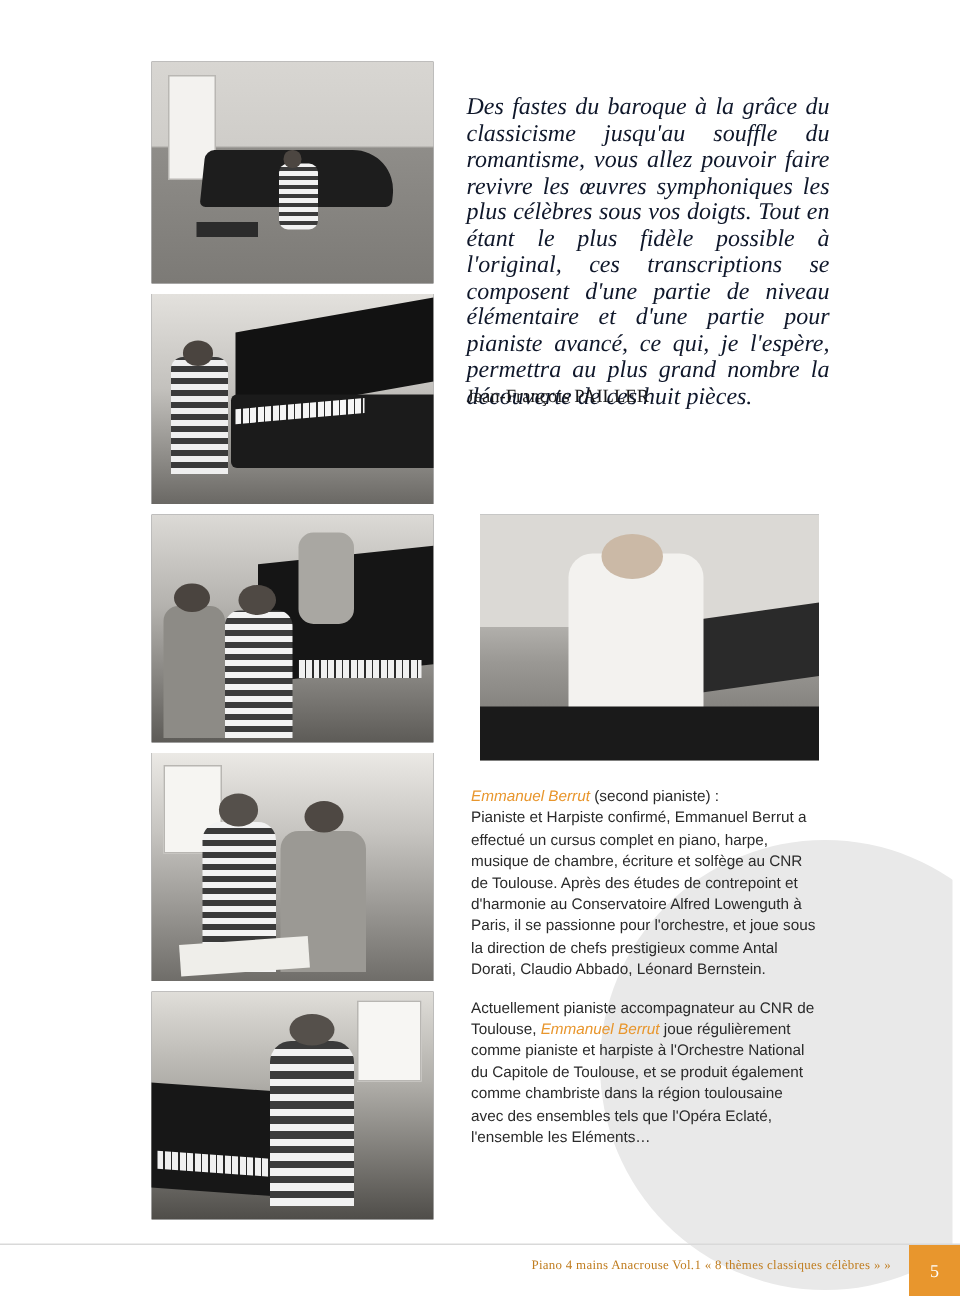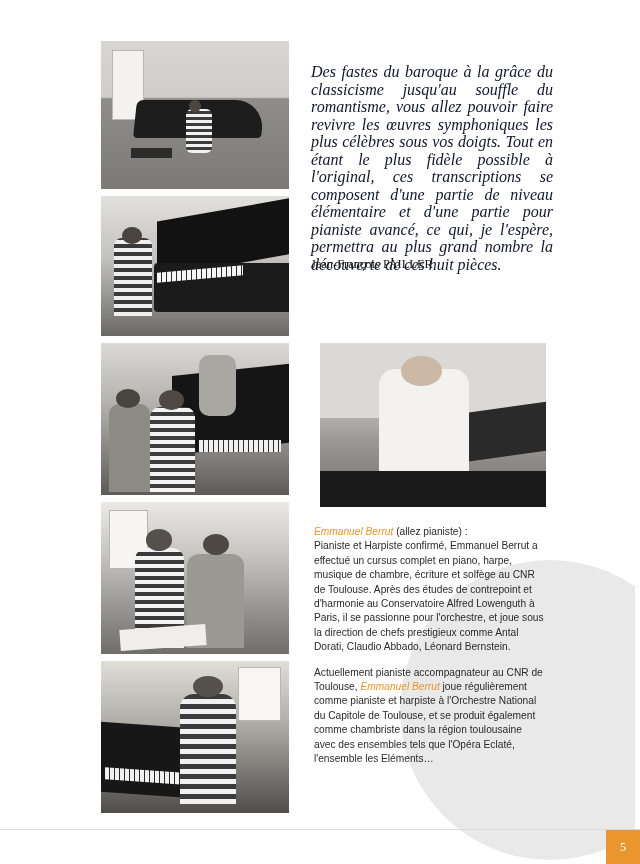--- a/index.html
+++ b/index.html
@@ -513,26 +513,30 @@
     </div>
   </div>
 
   <div class="intro">Des fastes du baroque à la grâce du classicisme jusqu'au souffle du romantisme, vous allez pouvoir faire revivre les œuvres symphoniques les plus célèbres sous vos doigts. Tout en étant le plus fidèle possible à l'original, ces transcriptions se composent d'une partie de niveau élémentaire et d'une partie pour pianiste avancé, ce qui, je l'espère, permettra au plus grand nombre la découverte de ces huit pièces.</div>
 
   <div class="signature">Jean-François PAILLER</div>
 
   <div class="bio">
     <p>
       <span class="name-orange">Emmanuel Berrut</span>
-      <span>(allez pianiste) :</span><br>
+      <span>(second pianiste) :</span><br>
       <span>Pianiste et Harpiste confirmé, Emmanuel Berrut a effectué un cursus complet en piano, harpe, musique de chambre, écriture et solfège au CNR de Toulouse. Après des études de contrepoint et d'harmonie au Conservatoire Alfred Lowenguth à Paris, il se passionne pour l'orchestre, et joue sous la direction de chefs prestigieux comme Antal Dorati, Claudio Abbado, Léonard Bernstein.</span>
     </p>
     <p>
       <span>Actuellement pianiste accompagnateur au CNR de Toulouse, </span><span class="name-orange">Emmanuel Berrut</span><span> joue régulièrement comme pianiste et harpiste à l'Orchestre National du Capitole de Toulouse, et se produit également comme chambriste dans la région toulousaine avec des ensembles tels que l'Opéra Eclaté, l'ensemble les Eléments…</span>
     </p>
   </div>
 
   <div class="footer-rule"></div>
+  <div class="footer">
+    <span>Piano 4 mains Anacrouse Vol.1 « 8 thèmes classiques célèbres »</span>
+    <span class="arrows">»</span>
+  </div>
   <div class="page-num-box">
     <span>5</span>
   </div>
 
 </div>
 
 </body></html>

